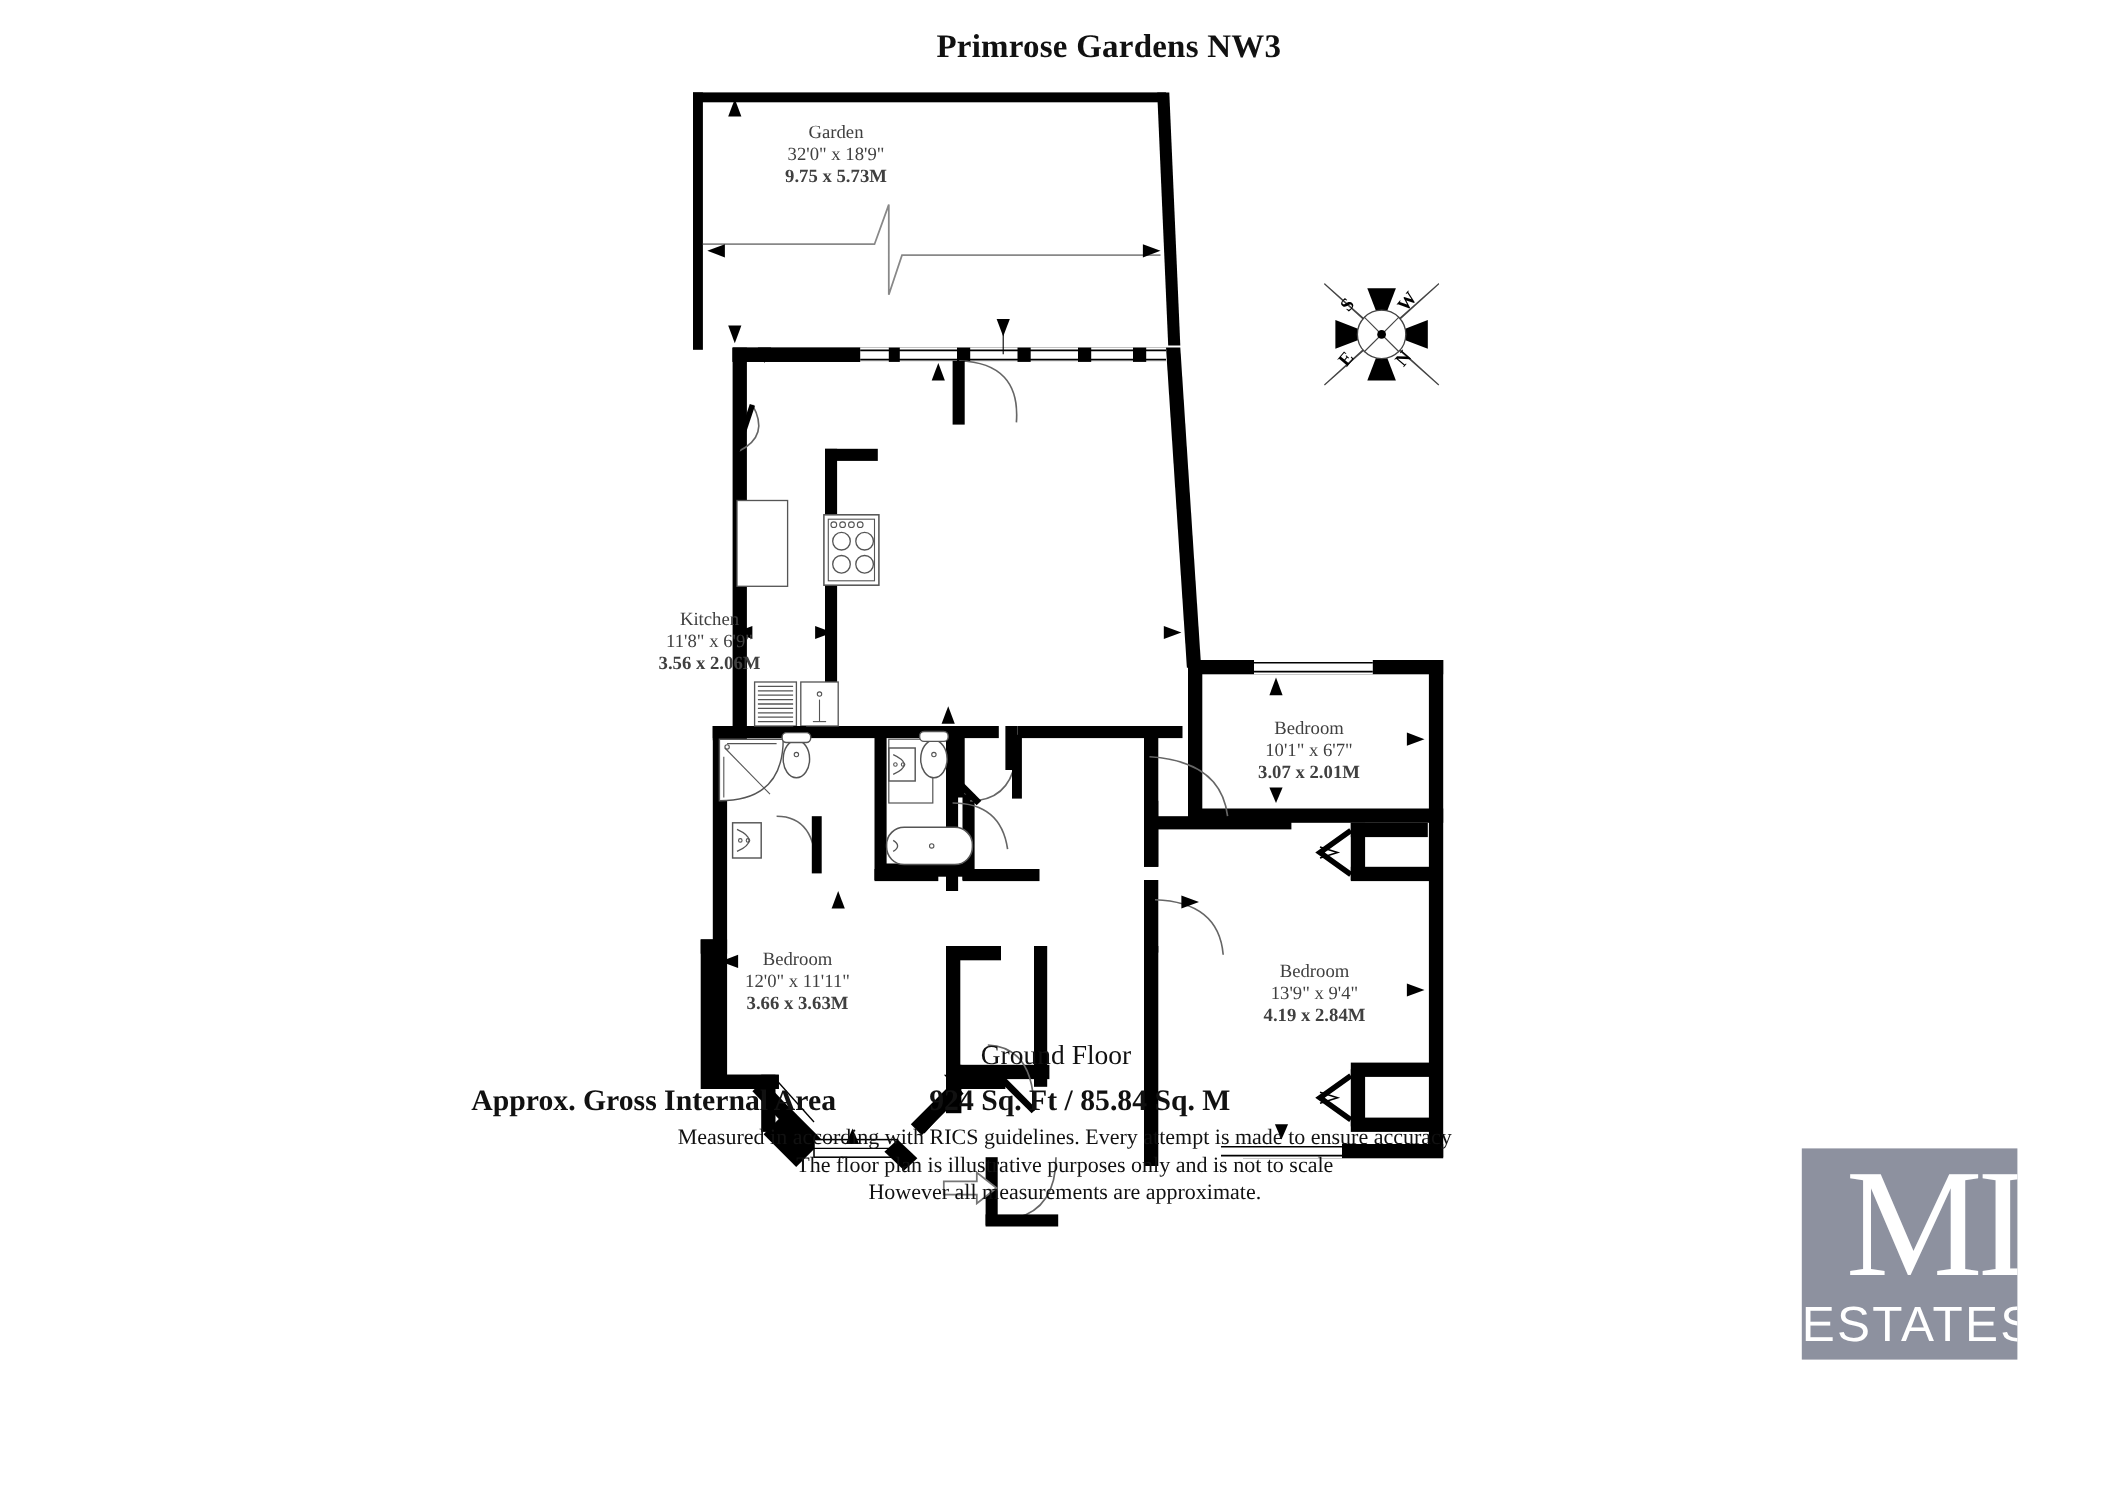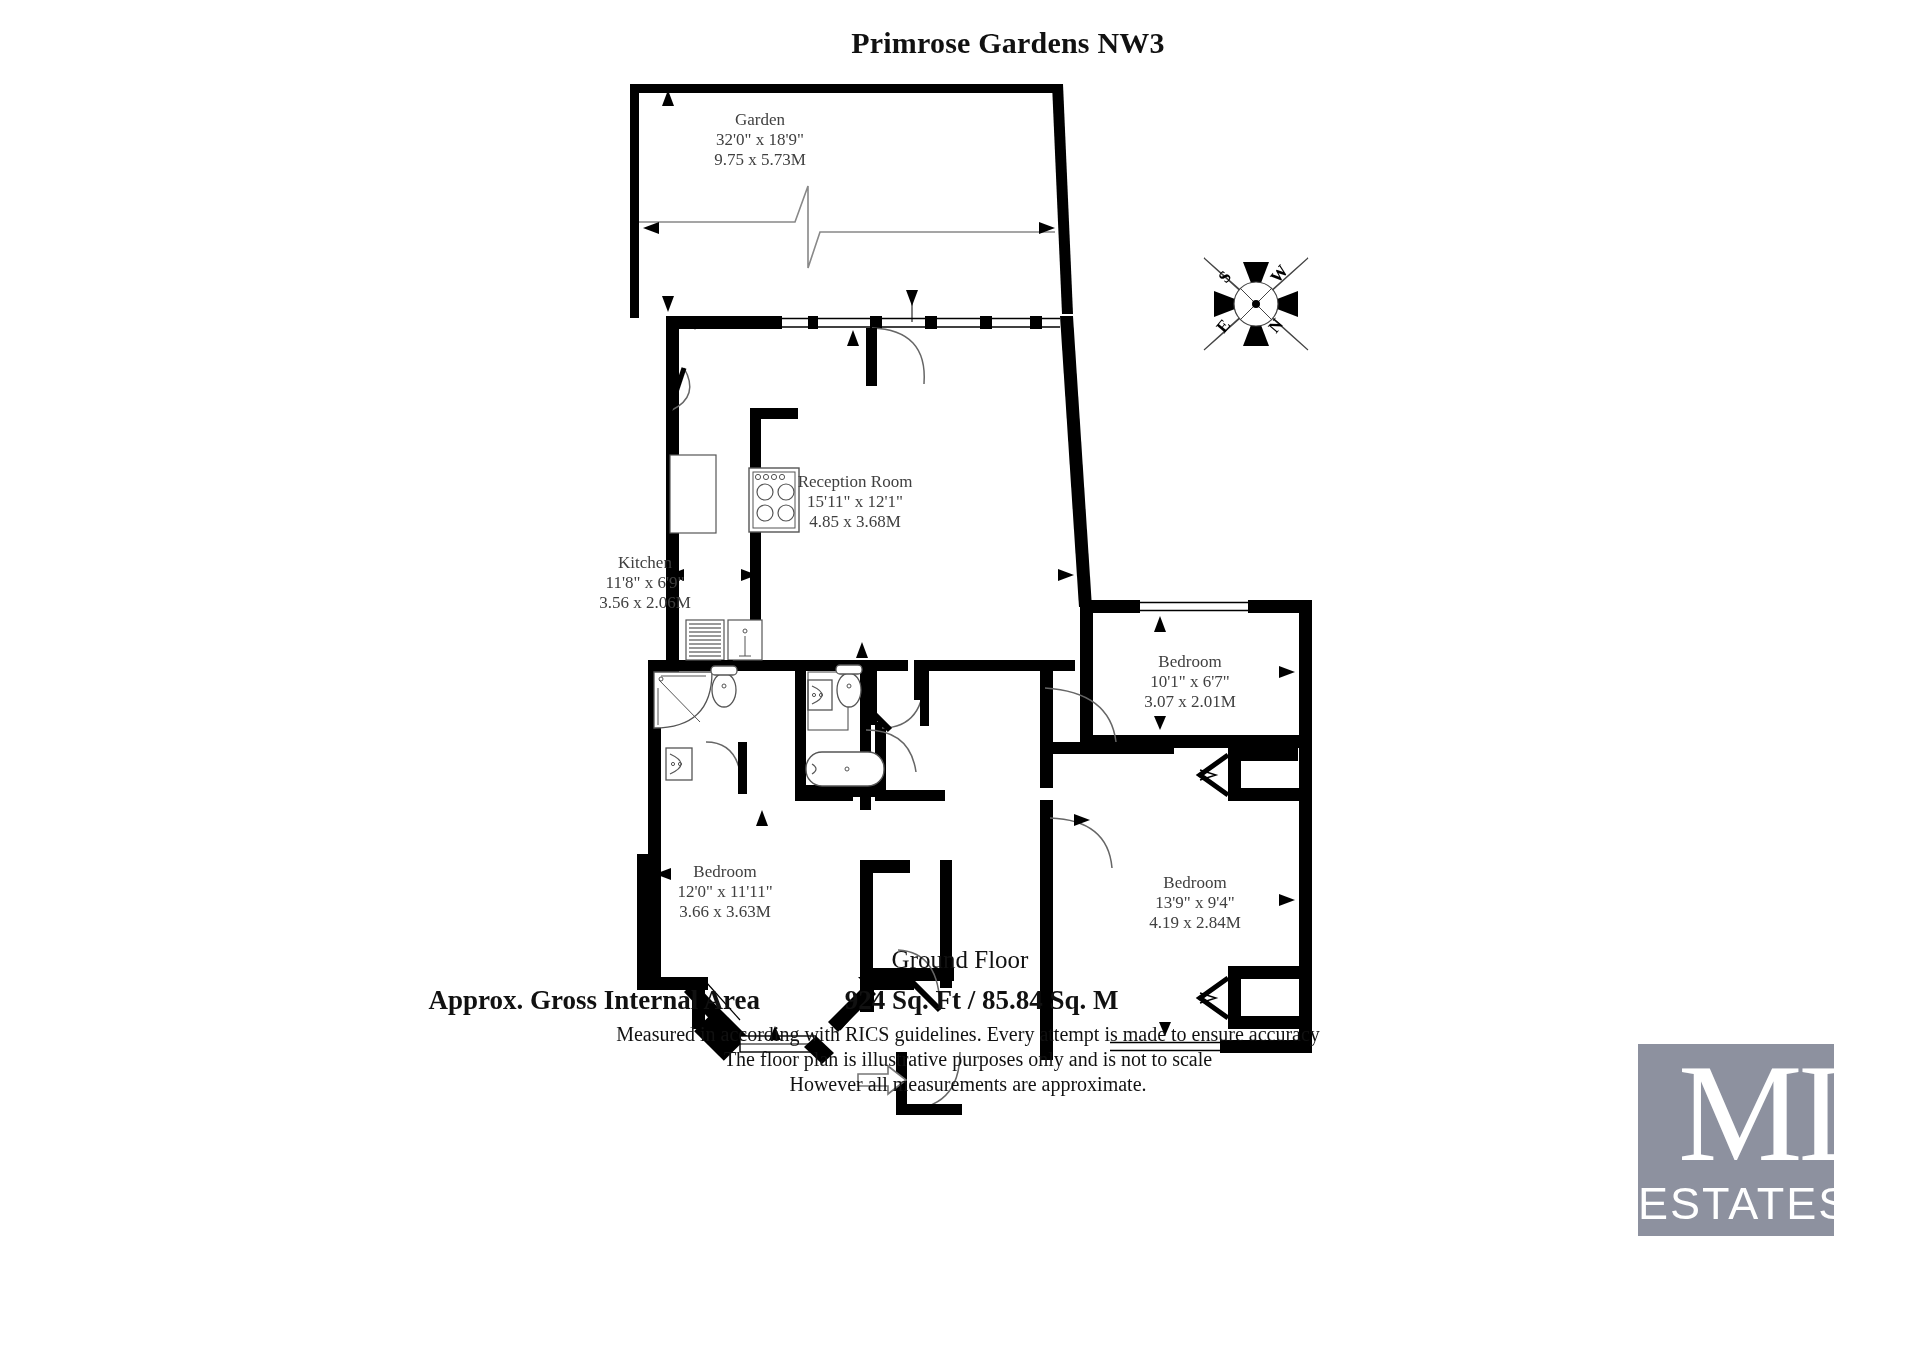--- a/index.html
+++ b/index.html
@@ -92,21 +92,21 @@
     position:absolute;
     text-align:center;
     font-family:"Liberation Serif", serif;
     font-size:17px;
     line-height:20px;
     color:#404040;
     white-space:nowrap;
   }
   .room-label .rl-name{display:block;}
   .room-label .rl-imp{display:block;}
-  .room-label .rl-met{display:block;}
+  .room-label .rl-met{display:block;font-weight:bold;}
 
   
   .compass{position:absolute;left:1196px;top:244px;width:120px;height:120px;}
 </style>
 </head>
 <body>
 
 <div id="plan-root">
 
   <div class="page-title">Primrose Gardens NW3</div>
@@ -374,25 +374,20 @@
     </g>
 
   </svg>
 
   <div class="room-label" style="left:670px;top:110px;width:180px;">
     <span class="rl-name">Garden</span>
     <span class="rl-imp">32'0" x 18'9"</span>
     <span class="rl-met">9.75 x 5.73M</span>
   </div>
 
-  <div class="room-label" style="left:760px;top:472px;width:190px;">
-    <span class="rl-name">Reception Room</span>
-    <span class="rl-imp">15'11" x 12'1"</span>
-    <span class="rl-met">4.85 x 3.68M</span>
-  </div>
 
   <div class="room-label" style="left:565px;top:553px;width:160px;">
     <span class="rl-name">Kitchen</span>
     <span class="rl-imp">11'8" x 6'9"</span>
     <span class="rl-met">3.56 x 2.06M</span>
   </div>
 
   <div class="room-label" style="left:1110px;top:652px;width:160px;">
     <span class="rl-name">Bedroom</span>
     <span class="rl-imp">10'1" x 6'7"</span>

